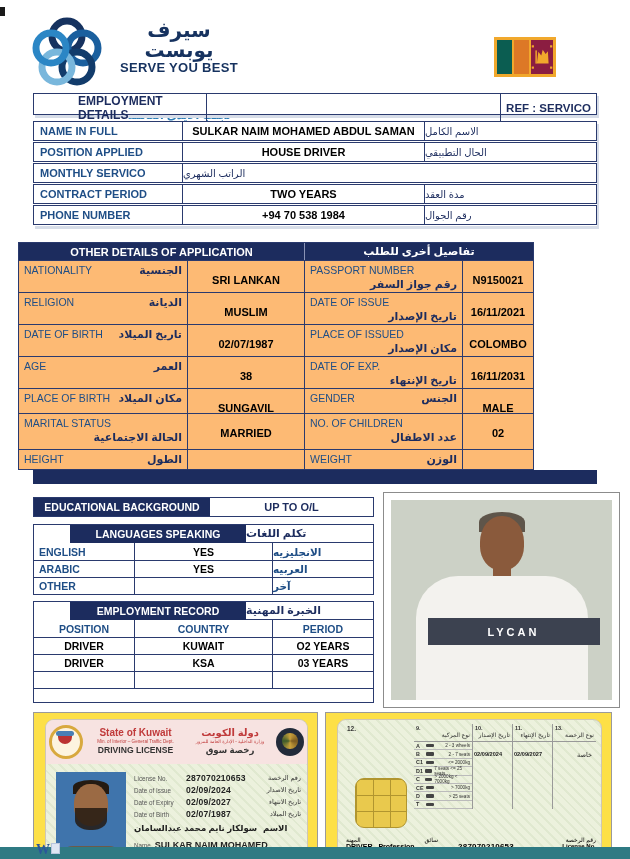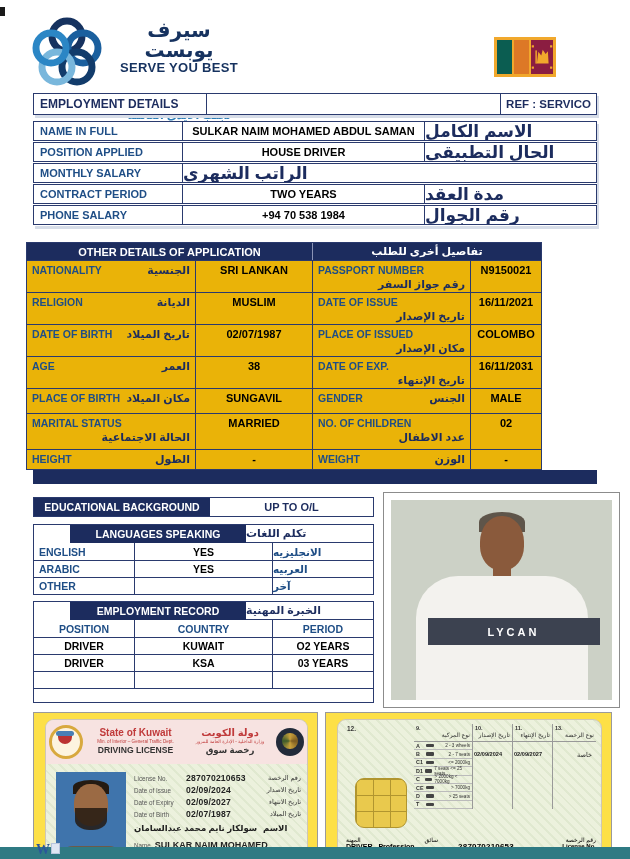--- a/index.html
+++ b/index.html
@@ -25,47 +25,47 @@
   .flag-stripes .o{flex:1; background:#dd7826;}
   .flag-field{flex:1; background:#8b1d41; position:relative;}
   .flag-field svg{position:absolute; inset:0;}
 
   
   .emp-bar{position:absolute; left:33px; top:93px; width:564px; height:22px; display:grid;
     grid-template-columns:172px 1fr 96px; border:1px solid var(--bd); background:#fff;
     box-shadow:2px 3px 0 #d7dde8;}
   .emp-bar>div{display:flex; align-items:center; border-left:1px solid var(--bd);}
   .emp-bar>div:first-child{border-left:none;}
-  .emp-title{color:var(--navy); font-weight:bold; font-size:12px; padding-left:6px;}
+  .emp-title{color:var(--navy); font-weight:bold; font-size:12px; padding-left:6px;margin-left:38px;}
   .emp-ref{color:var(--navy); font-weight:bold; font-size:11.5px; justify-content:center;}
 
   
   .t1{position:absolute; left:33px; top:121px; width:564px; box-shadow:2px 3px 0 #d7dde8;}
   .t1-row{display:grid; grid-template-columns:148px 242px 1fr; height:20px; border:1px solid var(--bd);
     margin-bottom:1px; background:#fff;}
   .t1-row>div{display:flex; align-items:center; border-left:1px solid var(--bd); overflow:hidden;}
   .t1-row>div:first-child{border-left:none;}
   .t1-l{color:var(--blue); font-weight:bold; font-size:11px; padding-left:6px;}
   .t1-v{justify-content:center; font-weight:bold; font-size:11px; color:#000;}
-  .t1-a{justify-content:flex-end; color:var(--navy); font-weight:bold; font-size:17px; padding-right:20px; direction:rtl;}
-
-  
-  .t2{position:absolute; left:26px; top:242px; width:516px; border:1px solid var(--bd); background:#eab308;}
+  .t1-a{justify-content:flex-end; color:var(--navy); font-weight:normal; font-size:10px; padding-right:20px; direction:rtl;}
+
+  
+  .t2{position:absolute; left:18px; top:242px; width:516px; border:1px solid var(--bd); background:#fdba74;}
   .t2-head{display:grid; grid-template-columns:285px 1fr; height:17px; background:var(--navy); color:#fff;}
   .t2-head>div{display:flex; align-items:center; justify-content:center; font-weight:bold; font-size:11px; border-left:1px solid #8a93b5;}
   .t2-head>div:first-child{border-left:none;}
   .t2-row{display:grid; grid-template-columns:168px 117px 158px 1fr; border-top:1px solid var(--bd);}
   .t2-row>div{border-left:1px solid var(--bd); overflow:hidden;}
   .t2-row>div:first-child{border-left:none;}
   .lbl{display:flex; flex-wrap:wrap; justify-content:space-between; align-content:flex-start; padding:2px 5px;}
-  .len{color:var(--blue); font-weight:bold; font-size:10.5px; line-height:1.35;}
+  .len{color:var(--blue); font-weight:normal; font-size:10.5px; line-height:1.35;}
   .lar{color:var(--navy); font-weight:bold; font-size:11px; margin-left:auto; direction:rtl; line-height:1.35;}
   .lbl.two .len{display:block; width:100%;}
   .lbl.two .lar{display:block; width:100%; text-align:right;}
-  .val{display:flex; align-items:flex-start; justify-content:center; font-weight:bold; font-size:11px; color:#000; padding-top:3px;}
+  .val{display:flex; align-items:flex-start; justify-content:center; font-weight:bold; font-size:11px; color:#000; padding-top:13px;}
   .h33{height:32px;} .h25{height:25px;} .h37{height:36px;} .h20{height:20px;}
   .navy-divider{position:absolute; left:33px; top:470px; width:564px; height:14px; background:var(--navy);}
 
   
   .edu{position:absolute; left:33px; top:497px; width:341px; height:20px; display:grid; grid-template-columns:176px 1fr; border:1px solid var(--bd);text-align:right;}
   .edu-h{background:var(--navy); color:#fff; font-weight:bold; font-size:10.5px; display:flex; align-items:center; justify-content:center;}
   .edu-v{display:flex; align-items:center; justify-content:center; color:var(--navy); font-weight:bold; font-size:11px;}
   .mini{position:absolute; left:33px; width:341px; border:1px solid var(--bd); background:#fff;}
   .langs{top:524px;} .emprec{top:601px;}
   .mini-head{display:grid; grid-template-columns:176px 1fr; height:18px;padding-left:36px;}
@@ -215,30 +215,30 @@
       <div class="t1-l">NAME IN FULL</div>
       <div class="t1-v">SULKAR NAIM MOHAMED ABDUL SAMAN</div>
       <div class="t1-a">الاسم الكامل</div>
     </div>
     <div class="t1-row">
       <div class="t1-l">POSITION APPLIED</div>
       <div class="t1-v">HOUSE DRIVER</div>
       <div class="t1-a">الحال التطبيقي</div>
     </div>
     <div class="t1-row">
-      <div class="t1-l">MONTHLY SALARY</div>
+      <div class="t1-l">MONTHLY SERVICO</div>
       <div class="t1-a">الراتب الشهري</div>
     </div>
     <div class="t1-row">
       <div class="t1-l">CONTRACT PERIOD</div>
       <div class="t1-v">TWO YEARS</div>
       <div class="t1-a">مدة العقد</div>
     </div>
     <div class="t1-row">
-      <div class="t1-l">PHONE SALARY</div>
+      <div class="t1-l">PHONE NUMBER</div>
       <div class="t1-v">+94 70 538 1984</div>
       <div class="t1-a">رقم الجوال</div>
     </div>
   </div>
 
   <div class="t2">
     <div class="t2-head">
       <div>OTHER DETAILS OF APPLICATION</div>
       <div dir="rtl">تفاصيل أخرى للطلب</div>
     </div>

